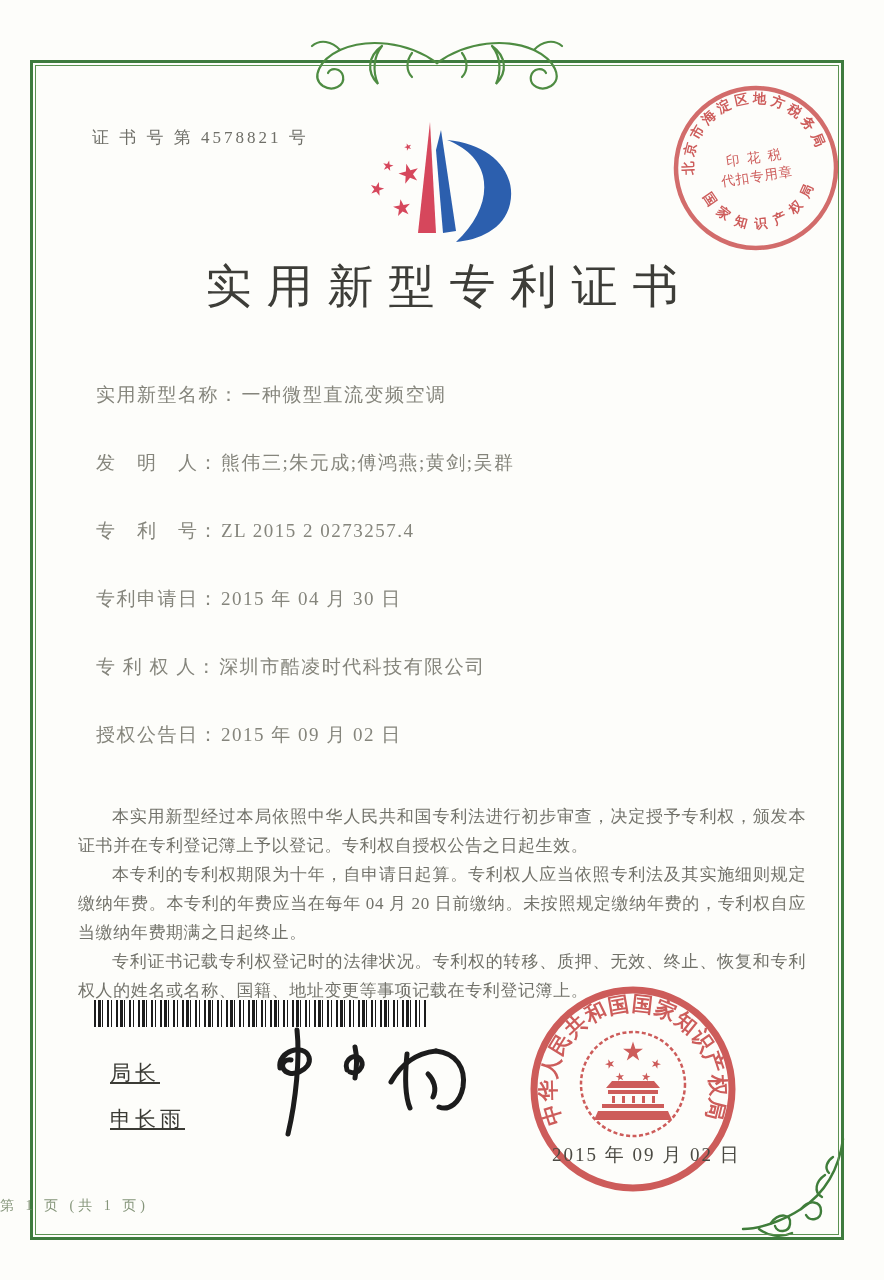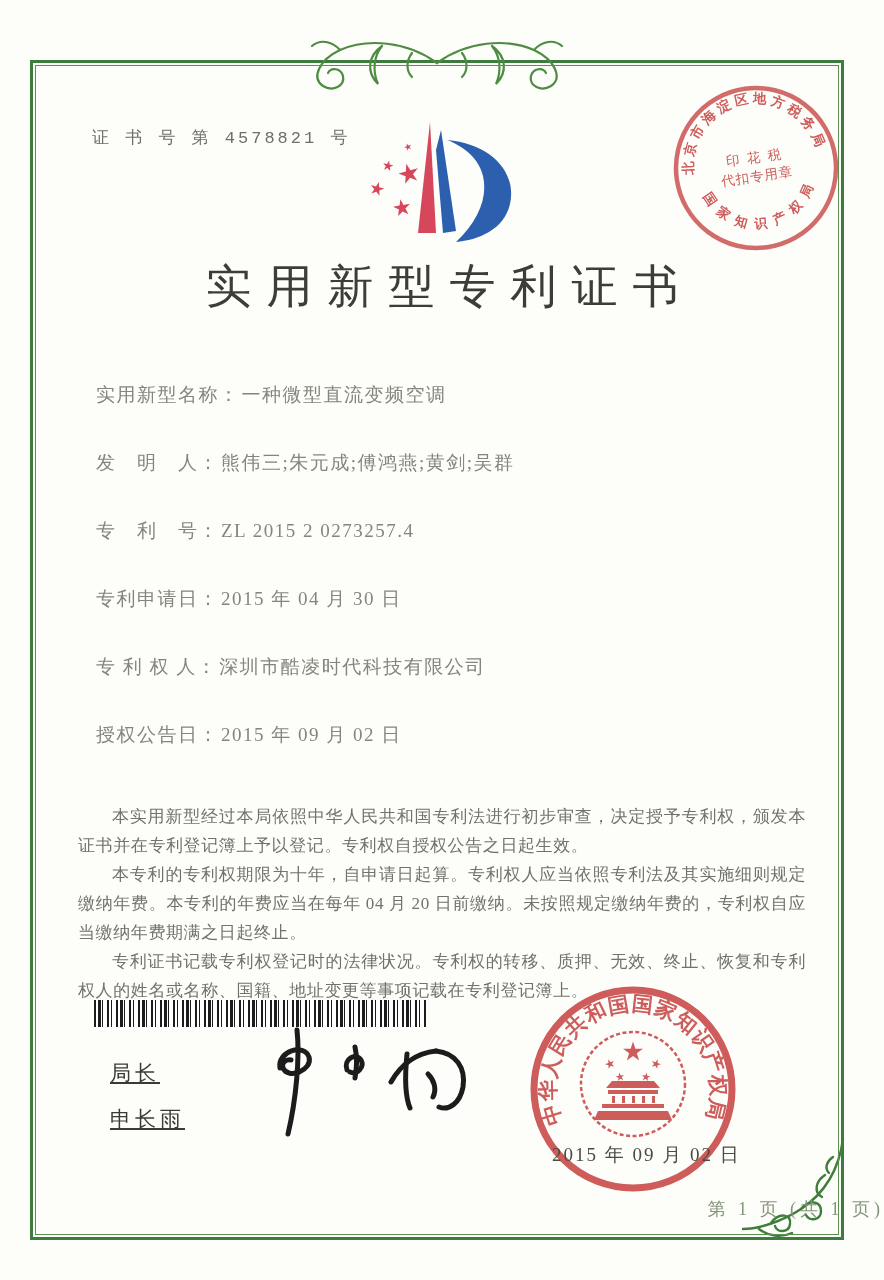--- a/index.html
+++ b/index.html
@@ -14,21 +14,21 @@
     position:absolute;left:30px;top:60px;width:808px;height:1174px;
     border:3px solid #3e7b3e;
   }
   .frame::after{
     content:"";position:absolute;inset:2px;border:1px solid #5a9150;pointer-events:none;
   }
   .flourish-top{position:absolute;left:50%;top:-30px;transform:translateX(-50%);}
   .flourish-corner{position:absolute;right:-8px;bottom:-10px;}
   
   .cert-no{
-    position:absolute;left:92px;top:126px;font-size:17px;letter-spacing:3px;color:#6f6f68;font-family:Liberation Mono, monospace;
+    position:absolute;left:92px;top:126px;font-size:17px;letter-spacing:3px;color:#6f6f68;
   }
   .logo{position:absolute;left:366px;top:116px;}
   .tax-seal{position:absolute;left:668px;top:80px;transform:rotate(-8deg);opacity:.85;}
   .title{
     position:absolute;left:0;right:0;top:256px;text-align:center;
     font-size:46px;font-weight:400;color:#3d3d38;letter-spacing:15px;text-indent:15px;
   }
   
   .fields{position:absolute;left:96px;top:382px;width:700px;font-size:19px;color:#85857c;letter-spacing:1.5px;}
   .field-row{height:68px;}
@@ -52,22 +52,22 @@
   .sig-block{
     position:absolute;left:110px;top:1050px;font-size:21px;line-height:46px;color:#3b3b35;
     font-family:"Liberation Sans","DejaVu Sans",sans-serif;letter-spacing:4px;text-decoration:underline;
   }
   .sig-script{position:absolute;left:250px;top:1022px;}
   .office-seal{position:absolute;left:524px;top:980px;opacity:.85;}
   .issue-date{
     position:absolute;left:552px;top:1142px;font-size:19px;color:#4b4a43;letter-spacing:2px;
   }
   .page-footer{
-    position:absolute;left:0;right:0;top:1197px;text-align:right;
-    font-size:18px;color:#85957a;letter-spacing:4px;
+    position:absolute;left:0;right:0;top:1197px;text-align:left;
+    font-size:14px;color:#85957a;letter-spacing:4px;
   }
 </style>
 </head>
 <body>
 
 <div class="page">
 
   <div class="frame">
 
     <svg class="flourish-top" width="310" height="60" viewBox="0 0 310 60" fill="none">

